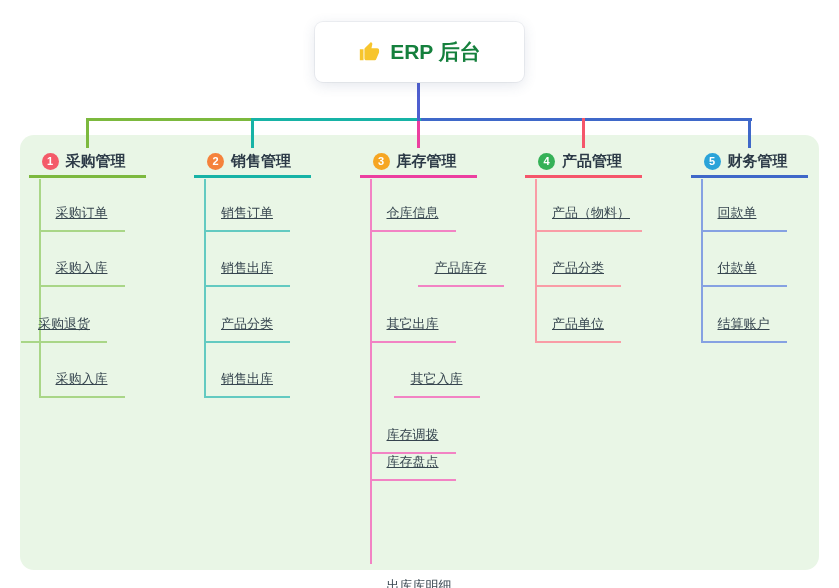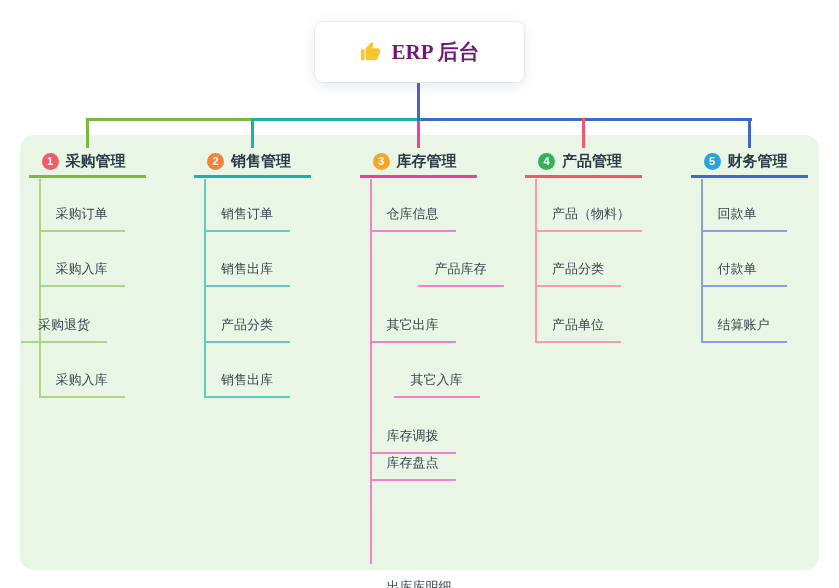--- a/index.html
+++ b/index.html
@@ -11,43 +11,43 @@
   #canvas{position:absolute;inset:0;}
   .panel{
     position:absolute;left:20px;top:135px;width:799px;height:435px;
     background:#e9f6e6;border-radius:14px;
   }
   .root-node{
     position:absolute;left:315px;top:22px;width:209px;height:60px;
     background:#ffffff;border-radius:8px;
     box-shadow:0 3px 14px rgba(60,80,120,.14), 0 0 0 1px #f2f3f5;
     display:flex;align-items:center;justify-content:center;gap:10px;
-    font-size:21px;font-weight:600;color:#701a75;z-index:5;font-family:Liberation Serif, serif;
+    font-size:21px;font-weight:600;color:#15803d;z-index:5;
   }
   .root-node svg{display:block;}
   .seg{position:absolute;}
   .h-seg{height:3px;}
   .v-seg{width:3px;}
   .branch-header{
     position:absolute;top:147px;height:31px;width:117px;
     display:flex;align-items:center;padding-left:13px;box-sizing:border-box;
     border-bottom:3px solid;
     font-size:15px;font-weight:600;color:#2c3a47;white-space:nowrap;
   }
   .badge{
     width:17px;height:17px;border-radius:50%;flex:0 0 auto;
     display:flex;align-items:center;justify-content:center;
     color:#fff;font-size:11px;font-weight:700;margin-right:7px;line-height:1;
   }
   .child-row{
     position:absolute;height:28px;min-width:86px;width:max-content;
-    display:flex;align-items:flex-end;
+    display:flex;align-items:flex-start;
     padding:0 12px 7px 17px;box-sizing:border-box;
     border-bottom:2px solid;
-    font-size:13px;color:#36454f;white-space:nowrap;
+    font-size:13px;color:#36454f;white-space:nowrap;text-decoration:underline;
   }
   .trunk{position:absolute;width:2px;}
 </style>
 </head>
 <body>
 
 <div id="canvas">
   <div class="panel"></div>
 
   <div id="connectors">

